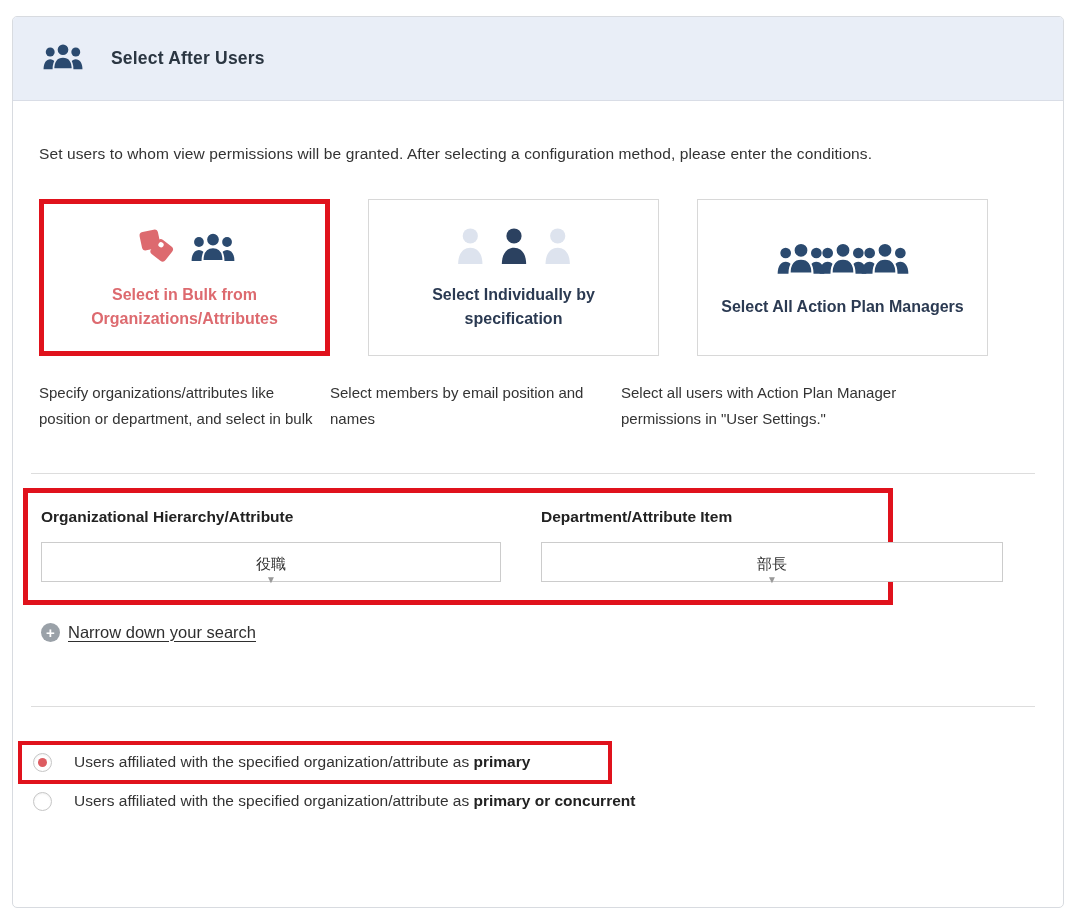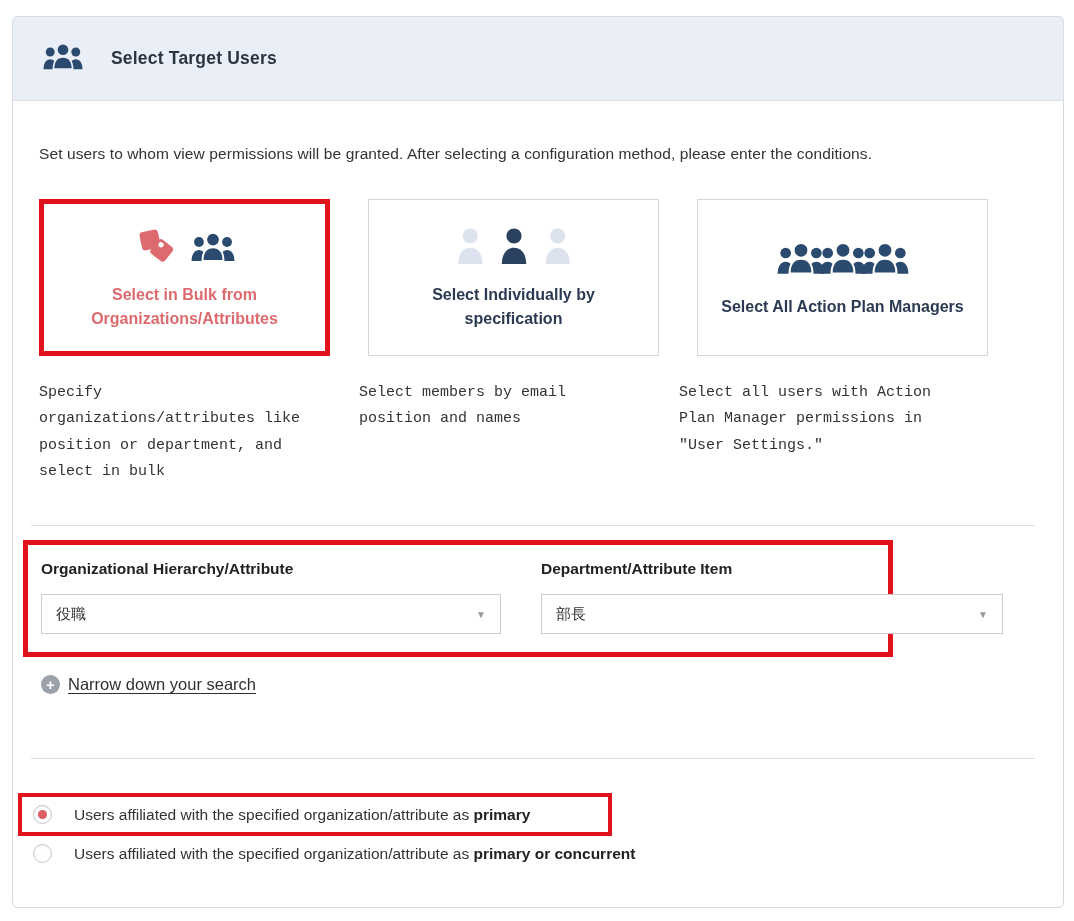--- a/index.html
+++ b/index.html
@@ -17,31 +17,31 @@
   .methods { display:flex; gap:38px; margin-top:36px; }
   .method-card { width:291px; height:157px; background:#fff; cursor:pointer;
     display:flex; flex-direction:column; align-items:center; justify-content:center;
     text-align:center; border:1px solid #d8d8d8; }
   .method-card.selected { border:5px solid #e0121c; }
   .method-icon { height:44px; display:flex; align-items:center; justify-content:center; gap:10px; }
   .method-title { margin-top:14px; padding:0 20px; font-weight:bold; font-size:16px;
     line-height:1.45; color:#2b3a52; }
   .method-card.selected .method-title { color:#dd6a6f; }
 
-  .method-descs { display:flex; gap:29px; margin-top:24px;font-family:Liberation Mono, monospace; }
+  .method-descs { display:flex; margin-top:24px; }
   .method-desc { width:291px; font-size:15px; line-height:1.75; color:#333; padding-right:4px; }
 
   .divider { border:none; border-top:1px solid #ddd; margin:40px 2px 0 -8px; }
 
   .form-box { position:relative; left:-16px; width:870px; margin-top:14px;
     border:5px solid #e0121c; padding:15px 14px 18px 13px; display:flex; gap:40px; background:#fff; }
   .field-label { font-size:15.5px; font-weight:bold; color:#222; }
   .select { margin-top:16px; width:460px; height:40px; border:1px solid #ccc; background:#fff;
     display:flex; align-items:center; justify-content:space-between; padding:12px 14px;
-    font-size:15px; color:#333; cursor:pointer; }
+    font-size:15px; color:#333; cursor:pointer;flex-direction:column; }
   .field:nth-child(2) .select { width:462px; }
   .caret { color:#999; font-size:10px; }
 
   .narrow-row { margin-top:18px; margin-left:2px; display:flex; align-items:center; gap:8px; }
   .plus-icon { width:19px; height:19px; flex:none; border-radius:50%; background:#9aa1a8;
     color:#fff; display:flex; align-items:center; justify-content:center;
     font-size:15px; font-weight:bold; line-height:1; }
   .narrow-link { font-size:16.5px; color:#2f2f2f; text-decoration:underline;
     text-underline-offset:3px; cursor:pointer; }
 
@@ -69,21 +69,21 @@
           <path d="M.5 24c0-6 2.6-9 6-9s6 3 6 9z"></path>
           <circle cx="29.5" cy="8.5" r="4"></circle>
           <path d="M23.5 24c0-6 2.6-9 6-9s6 3 6 9z"></path>
           <g stroke="#e9eef7" stroke-width="1.6">
             <circle cx="18" cy="6.5" r="5.6"></circle>
             <path d="M9.4 24c0-7.6 3.6-11.2 8.6-11.2s8.6 3.6 8.6 11.2z"></path>
           </g>
         </g>
       </svg>
     </span>
-    <span class="panel-title">Select Target Users</span>
+    <span class="panel-title">Select After Users</span>
   </div>
 
   <div class="body">
     <p class="intro">Set users to whom view permissions will be granted. After selecting a configuration method, please enter the conditions.</p>
 
     <div class="methods">
 
       <div class="method-card selected">
         <div class="method-icon">
           <svg width="46" height="40" viewBox="0 0 36 32">

